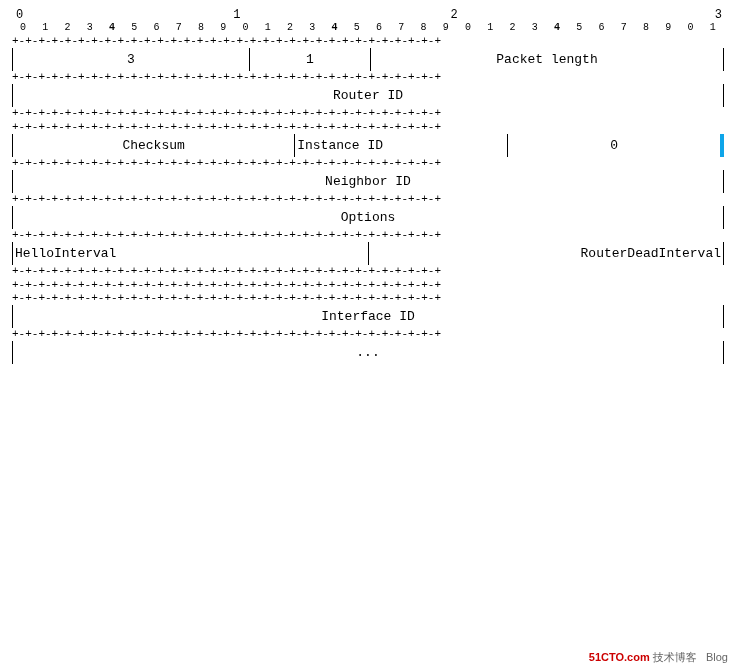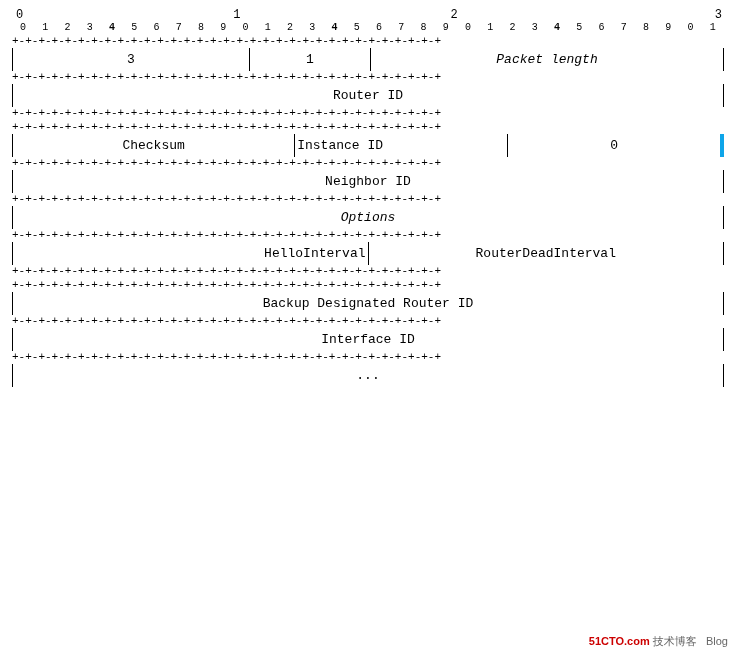--- a/index.html
+++ b/index.html
@@ -58,21 +58,20 @@
     .row-header-1 .cell-1 {
       flex: 2;
       text-align: center;
       border-right: 1px solid #000;
       padding: 4px 2px;
     }
     .row-header-1 .cell-pkt {
       flex: 6;
       text-align: center;
       padding: 4px 2px;
-      font-style: italic;
     }
     .row-checksum {
       display: flex;
       width: 100%;
       border-left: 1px solid #000;
       border-right: 4px solid #0ea5e9;
     }
     .row-checksum .cell-chk {
       flex: 4;
       text-align: center;
@@ -98,51 +97,50 @@
     .row-rtrpri .cell-rtr {
       flex: 2;
       text-align: center;
       border-right: 1px solid #000;
       padding: 4px 2px;
     }
     .row-rtrpri .cell-opts {
       flex: 6;
       text-align: center;
       padding: 4px 2px;
-      font-style: italic;
     }
     .row-hello {
       display: flex;
       width: 100%;
       border-left: 1px solid #000;
       border-right: 1px solid #000;
     }
     .row-hello .cell-hello {
       flex: 4;
+      text-align: left;
+      border-right: 1px solid #000;
+      padding: 4px 2px;
+    }
+    .row-hello .cell-dead {
+      flex: 4;
       text-align: right;
-      border-right: 1px solid #000;
-      padding: 4px 2px;
-    }
-    .row-hello .cell-dead {
-      flex: 4;
-      text-align: center;
       padding: 4px 2px;
     }
     .full-field {
       width: 100%;
       border-left: 1px solid #000;
       border-right: 1px solid #000;
       text-align: center;
       padding: 4px 2px;
       font-family: 'Courier New', Courier, monospace;
       font-size: 13px;
     }
     .watermark {
       position: fixed;
-      bottom: 16px;
+      bottom: 0;
       right: 8px;
       font-size: 11px;
       color: #666;
       font-family: sans-serif;
     }
     .watermark-logo {
       color: #cc0000;
       font-weight: bold;
     }
   </style>
@@ -232,21 +230,20 @@
   <div class="row-hello">
     <div class="cell-hello">HelloInterval</div>
     <div class="cell-dead">RouterDeadInterval</div>
   </div>
 
   <div class="divider-str">+-+-+-+-+-+-+-+-+-+-+-+-+-+-+-+-+-+-+-+-+-+-+-+-+-+-+-+-+-+-+-+-+</div>
 
 
   <div class="divider-str">+-+-+-+-+-+-+-+-+-+-+-+-+-+-+-+-+-+-+-+-+-+-+-+-+-+-+-+-+-+-+-+-+</div>
 
-  <div class="full-field">Backup Designated Router ID</div>
 
   <div class="divider-str">+-+-+-+-+-+-+-+-+-+-+-+-+-+-+-+-+-+-+-+-+-+-+-+-+-+-+-+-+-+-+-+-+</div>
 
   <div class="full-field">Interface ID</div>
 
   <div class="divider-str">+-+-+-+-+-+-+-+-+-+-+-+-+-+-+-+-+-+-+-+-+-+-+-+-+-+-+-+-+-+-+-+-+</div>
 
   <div class="full-field">...</div>
 
 </div>

